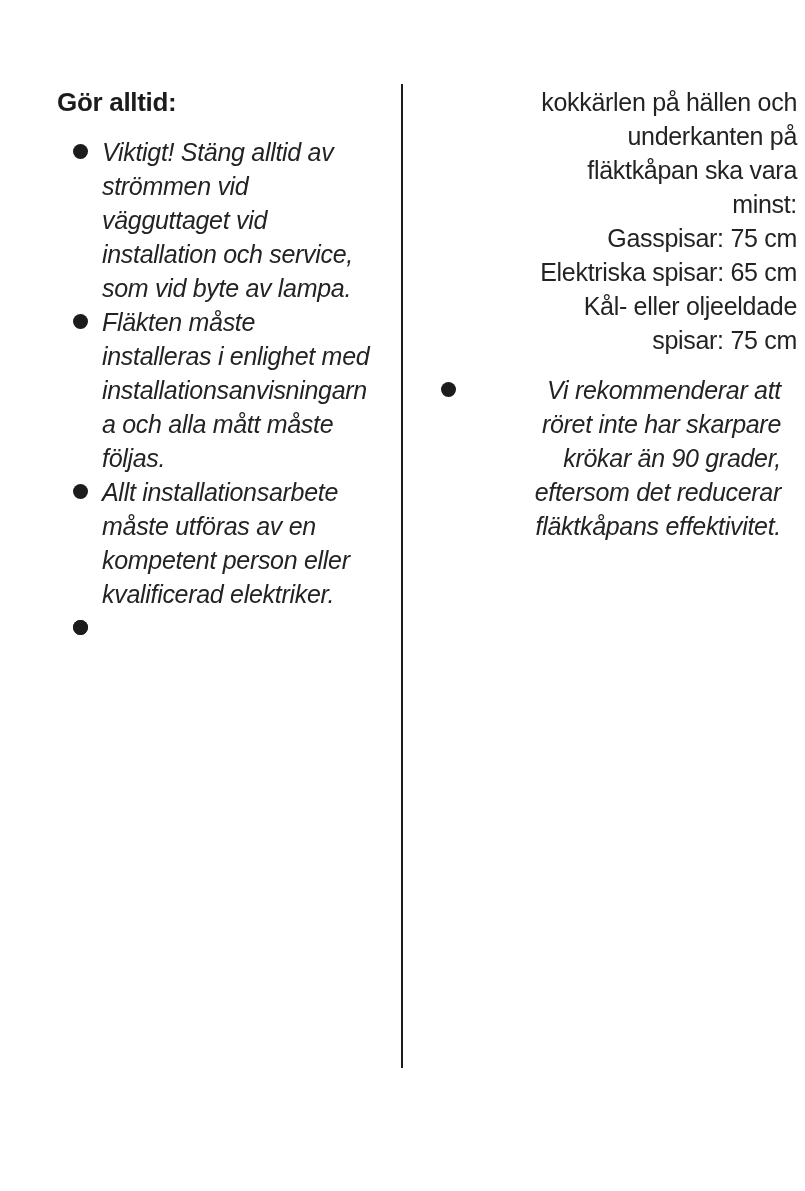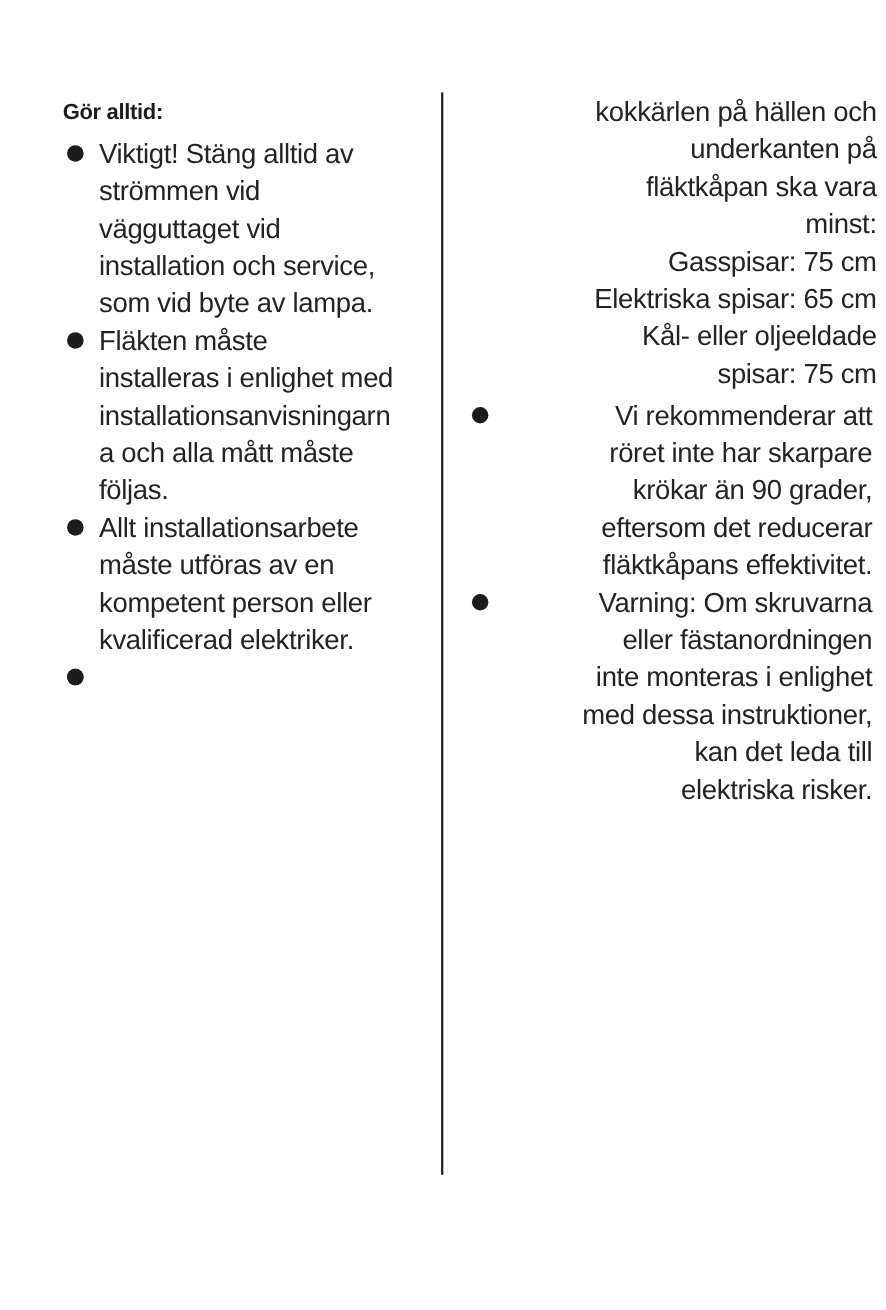--- a/index.html
+++ b/index.html
@@ -25,30 +25,31 @@
   .col {
     position: absolute;
     top: 85px;
     font-size: 25px;
     line-height: 34px;
     letter-spacing: -0.3px;
   }
   .col-left  { left: 57px;  width: 345px; }
   .col-right { left: 425px; width: 372px; text-align: right; }
   .heading {
-    font-size: 20px;
+    font-size: 26px;
     line-height: 34px;
     margin: 0;
     font-weight: bold;
     color: #1c1c1c;
   }
   ul.bullets {
     list-style: none;
-    margin: 4px;
+    margin: 16px;
     padding: 0;
+    font-style: italic;
   }
   ul.bullets li {
     position: relative;
     padding-left: 29px;
     white-space: pre-line;
   }
   .dot {
     position: absolute;
     left: 0;
     top: 9px;
@@ -99,22 +100,16 @@
 Gasspisar: 75 cm
 Elektriska spisar: 65 cm
 Kål- eller oljeeldade
 spisar: 75 cm</p>
     <ul class="bullets">
         <li><span class="dot"></span><span>Vi rekommenderar att
 röret inte har skarpare
 krökar än 90 grader,
 eftersom det reducerar
 fläktkåpans effektivitet.</span></li>
-        <li><span class="dot"></span><span>Varning: Om skruvarna
-eller fästanordningen
-inte monteras i enlighet
-med dessa instruktioner,
-kan det leda till
-elektriska risker.</span></li>
       </ul>
   </div>
 
 </div>
 
 </body></html>

